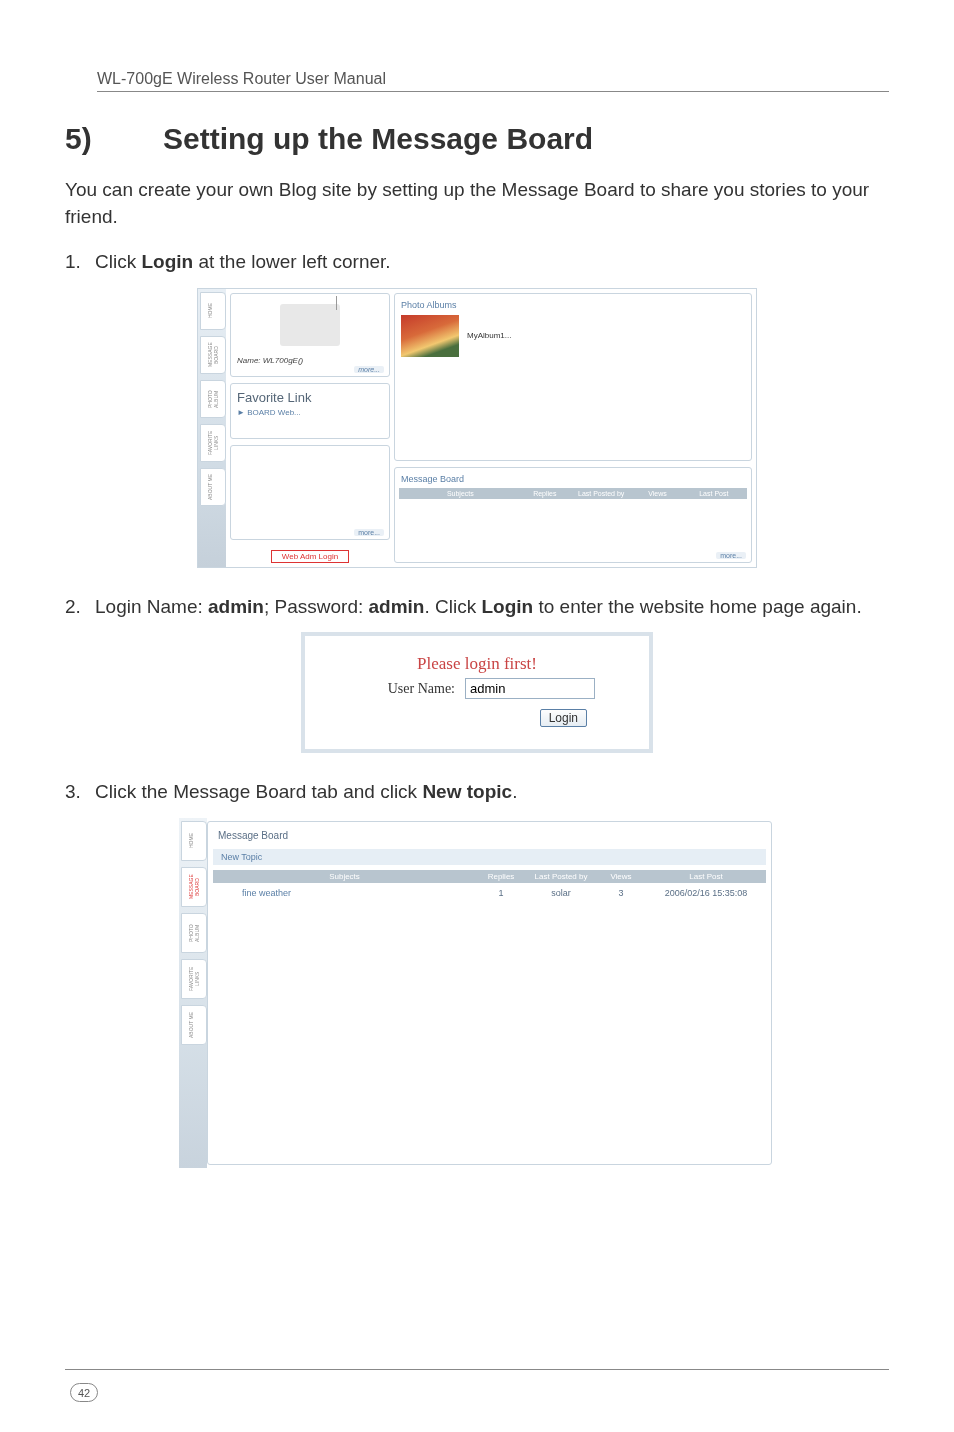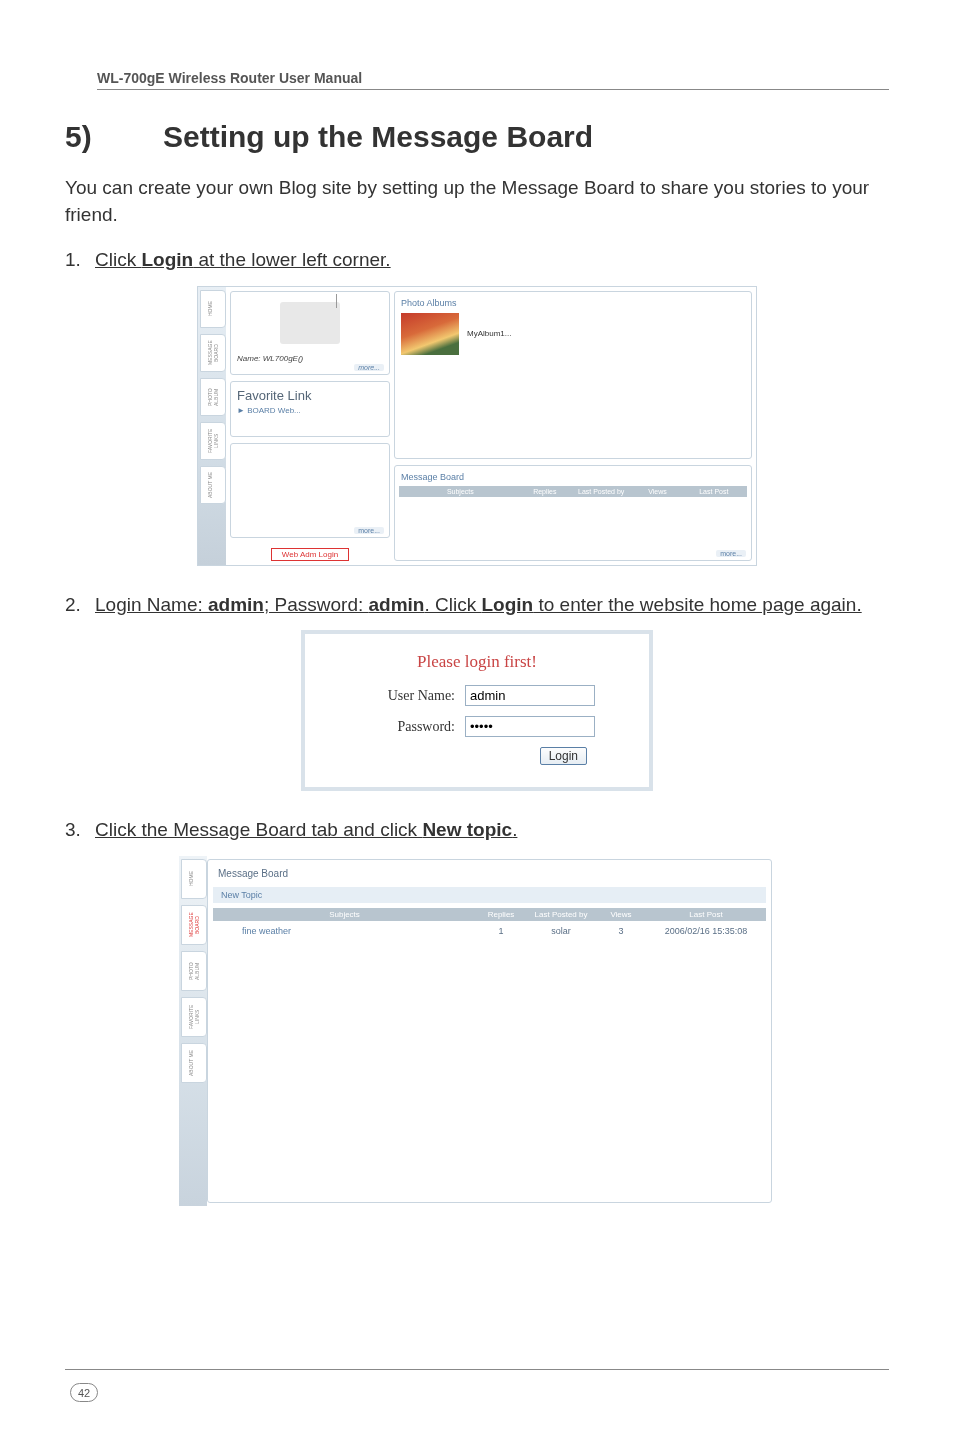--- a/index.html
+++ b/index.html
@@ -6,22 +6,22 @@
     body {
       font-family: Arial, Helvetica, sans-serif;
       background: #fff;
       width: 954px;
       height: 1432px;
       padding: 70px 65px 30px 65px;
       position: relative;
       color: #333;
     }
     .header-line {
-      font-size: 14px;
-      font-weight: bold;
+      font-size: 16px;
+      font-weight: normal;
       color: #555;
       border-bottom: 1px solid #888;
       padding-bottom: 3px;
       margin-bottom: 30px;
       margin-left: 32px;
     }
     .section-title {
       font-size: 30px;
       font-weight: bold;
       color: #333;
@@ -35,21 +35,21 @@
       margin-bottom: 18px;
     }
     .step-row {
       display: flex;
       font-size: 19px;
       color: #333;
       line-height: 1.45;
       margin-bottom: 12px;
     }
     .step-num { width: 30px; flex-shrink: 0; text-align: left; }
-    .step-txt { flex: 1; text-align: justify; text-decoration: underline; }
+    .step-txt { flex: 1; text-align: justify; }
     .bold { font-weight: bold; }
     .ss-wrap { text-align: center; margin: 10px 0 25px 0; }
 
     
     .ss1 {
       display: inline-flex;
       width: 560px;
       height: 280px;
       border: 1px solid #c9d5df;
       background: #fff;
@@ -138,21 +138,21 @@
     
     .ss2 {
       display: inline-block;
       width: 352px;
       border: 4px solid #d9e2ea;
       background: #fff;
       padding: 18px 20px 22px;
       text-align: left;
       font-size: 14px;
     }
-    .ss2-title { color: #c94444; font-family: "Times New Roman", serif; font-size: 17px; text-align: center; margin-bottom: 13px; }
+    .ss2-title { color: #c94444; font-family: "Times New Roman", serif; font-size: 17px; text-align: center; margin-bottom: 4px; }
     .ss2-row { display: flex; align-items: center; margin-bottom: 10px; font-family: "Times New Roman", serif; }
     .ss2-label { width: 140px; text-align: right; padding-right: 10px; color: #333; }
     .ss2-input {
       width: 130px; height: 21px; border: 1px solid #9bb0c4;
       font-size: 13px; padding: 1px 4px; background: #fff; font-family: Arial;
     }
     .ss2-btn-row { text-align: right; padding-right: 42px; margin-top: 6px; }
     .ss2-btn {
       display: inline-block; border: 1px solid #5a7fa6; padding: 1px 8px;
       font-size: 12px; background: linear-gradient(#fdfdfd, #e6edf3);
@@ -295,24 +295,20 @@
   </div>
 </div>
 
 <div class="ss-wrap">
   <div class="ss2">
     <div class="ss2-title">Please login first!</div>
     <div class="ss2-row">
       <div class="ss2-label">User Name:</div>
       <input class="ss2-input" value="admin" style="">
     </div>
-    <div class="ss2-row">
-      <div class="ss2-label">Password:</div>
-      <input class="ss2-input" value="•••••" style="">
-    </div>
     <div class="ss2-btn-row">
       <span class="ss2-btn">Login</span>
     </div>
   </div>
 </div>
 
 <div class="step-row">
   <div class="step-num">3.</div>
   <div class="step-txt">
     <span>Click the Message Board tab and click </span><span class="bold">New topic</span><span>.</span>

